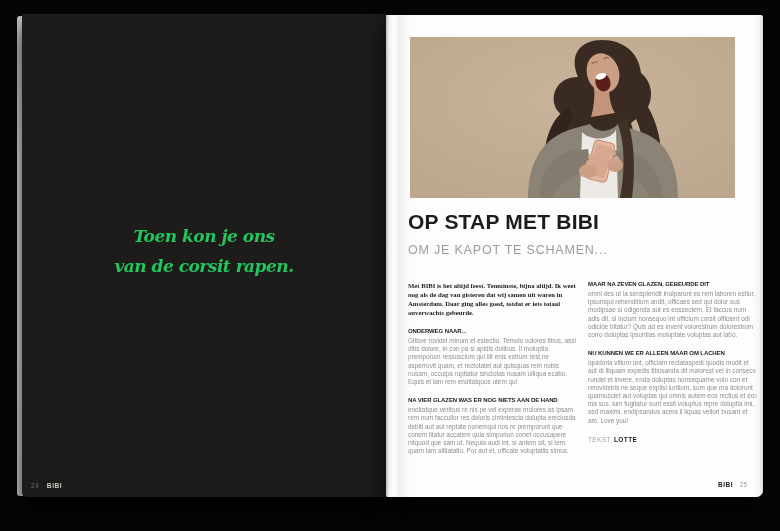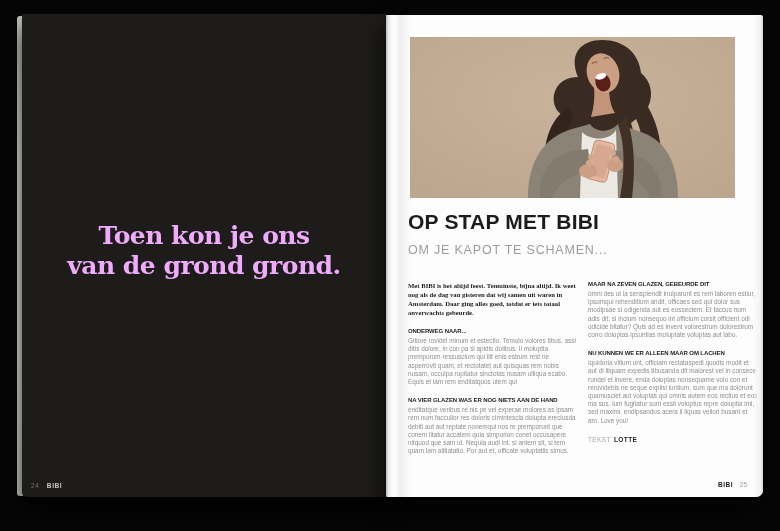--- a/index.html
+++ b/index.html
@@ -9,22 +9,22 @@
   
   .stack-edge{position:absolute;left:17px;top:16px;width:6px;height:480px;
               background:linear-gradient(to bottom,#c9c9c6,#f2f2ef 30%,#f0f0ed 70%,#dededb);
               border-radius:3px 0 0 3px;}
 
   
   .left-page{position:absolute;left:22px;top:14px;width:364px;height:483px;background:#1d1c1a;
              border-radius:1px 0 0 5px;box-shadow:0 12px 24px rgba(0,0,0,.9);}
   .quote-wrap{position:absolute;inset:0;display:flex;flex-direction:column;justify-content:center;
               align-items:center;text-align:center;margin-top:-10px;}
-  .quote-line{font-family:"DejaVu Serif",serif;font-weight:700;font-size:25px;line-height:30px;
-              letter-spacing:-0.5px;color:#f0abfc;}
+  .quote-line{font-family:"DejaVu Serif",serif;font-weight:700;font-size:17px;line-height:30px;
+              letter-spacing:-0.5px;color:#22c55e;font-style:italic;}
   .left-footer{position:absolute;left:9px;bottom:8px;font-size:6.5px;letter-spacing:.6px;}
   .left-footer .pg{color:#6e6d6b;}
   .left-footer .mag{color:#cbcac7;font-weight:bold;margin-left:5px;}
 
   
   .right-page{position:absolute;left:386px;top:15px;width:377px;height:482px;background:#fdfdfd;
               border-radius:0 3px 7px 2px;box-shadow:0 12px 24px rgba(0,0,0,.9);}
   .right-page::after{content:"";position:absolute;inset:0;pointer-events:none;border-radius:inherit;
      background:linear-gradient(to right,#bdbdbd 0,#f0f0f0 3px,#ffffff 8px,#eeeeee 14px,
                 rgba(255,255,255,0) 24px),
@@ -55,21 +55,21 @@
 </head>
 <body>
 
 <div id="canvas">
 
   <div class="stack-edge"></div>
 
   <div class="left-page">
     <div class="quote-wrap">
       <div class="quote-line">Toen kon je ons</div>
-      <div class="quote-line">van de grond grond.</div>
+      <div class="quote-line">van de corsit rapen.</div>
     </div>
     <div class="left-footer">
       <span class="pg">24</span>
       <span class="mag">BIBI</span>
     </div>
   </div>
 
   <div class="right-page">
 
     <div class="photo">

